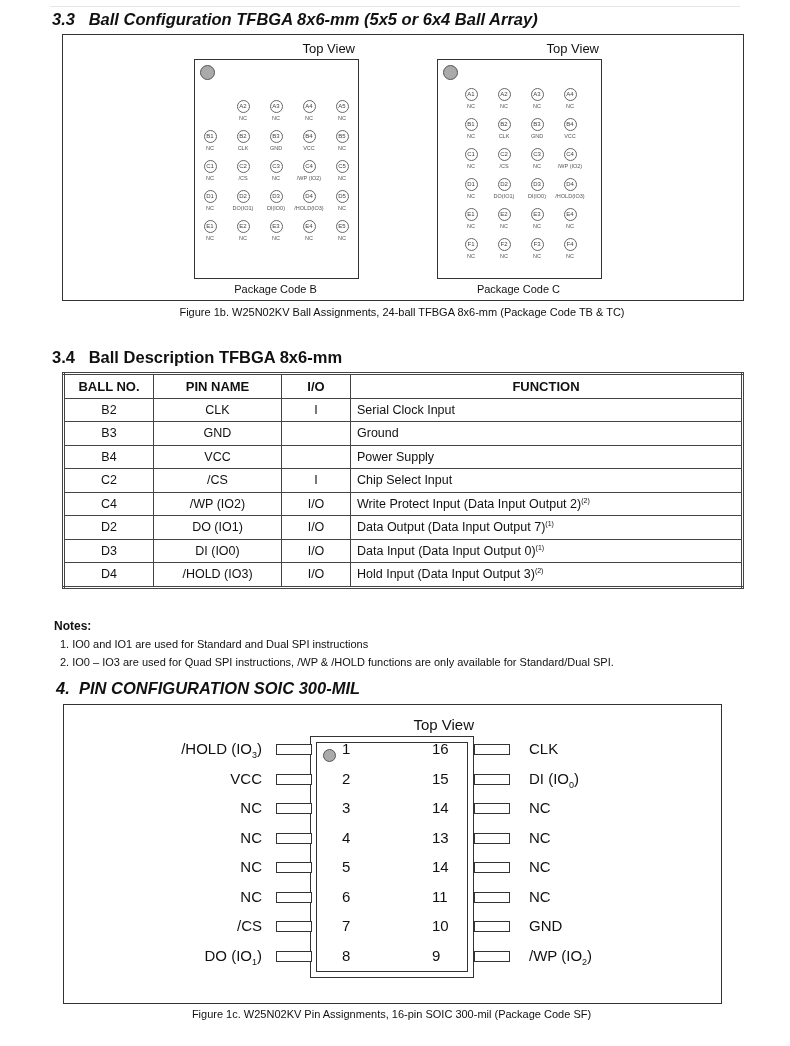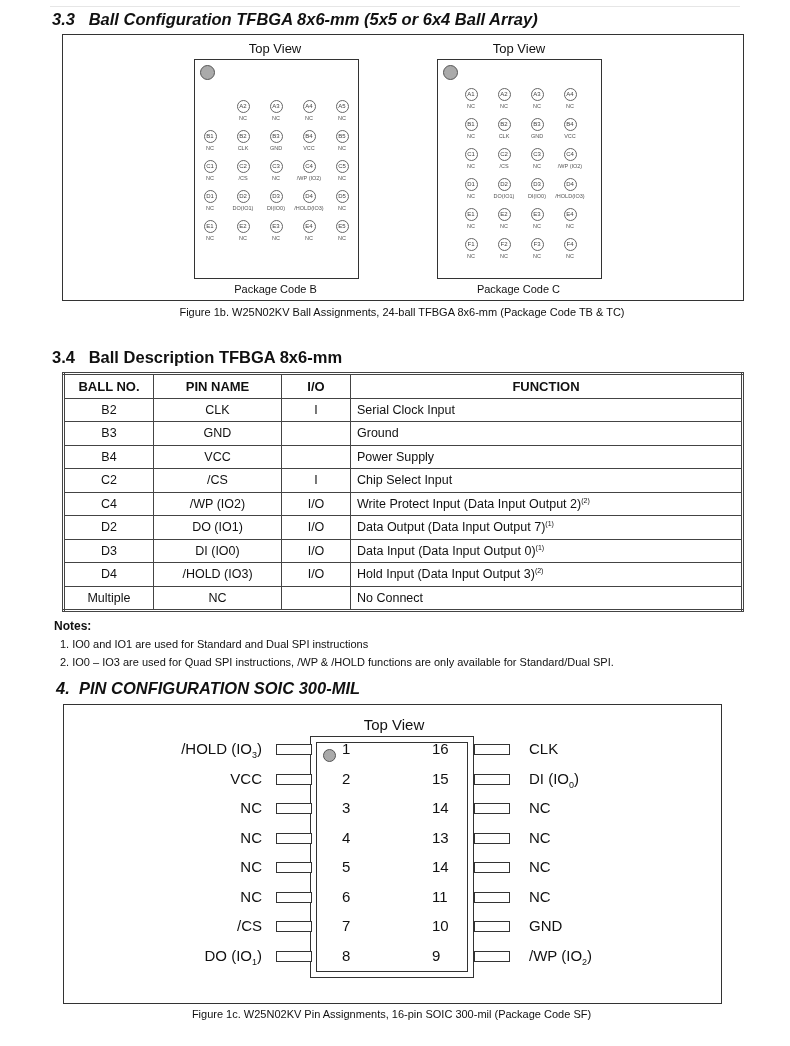--- a/index.html
+++ b/index.html
@@ -1,21 +1,21 @@
 <!DOCTYPE html>
 <html><head>
 <meta charset="utf-8">
 <style>
   html,body{margin:0;padding:0;background:#fff;}
   body{width:790px;height:1046px;position:relative;font-family:"Liberation Sans",sans-serif;color:#111;overflow:hidden;}
   .abs{position:absolute;}
   .topline{left:50px;top:6px;width:690px;height:1px;background:#e6e6e6;}
   h2{margin:0;font-weight:bold;font-size:16.5px;color:#111;white-space:pre;}
   .fig-box{border:1px solid #333;background:#fff;}
-  .topview{font-size:13px;text-align:center;}
+  .topview{font-size:13px;text-align:right;}
   .pkg{border:1.5px solid #333;background:#fff;}
   .pin1dot{width:13px;height:13px;border-radius:50%;background:#aaa;border:1.5px solid #555;}
   .ball{position:absolute;width:40px;text-align:center;}
   .ball .c{display:block;margin:0 auto;width:11px;height:11px;border-radius:50%;border:1px solid #666;font-size:6px;line-height:11px;color:#444;}
   .ball .n{display:block;font-size:5.5px;color:#555;margin-top:2px;white-space:nowrap;}
   .pkgcode{font-size:11px;text-align:center;}
   .caption{font-size:11px;text-align:center;}
   table.desc{border-collapse:collapse;border:3px double #444;font-size:12.5px;}
   table.desc th,table.desc td{border:1px solid #444;height:22.5px;padding:0 6px;}
   table.desc th{font-weight:bold;font-size:13px;text-align:center;}
@@ -295,26 +295,20 @@
         <td class="ctr"><span>D3</span></td>
         <td class="ctr"><span>DI (IO0)</span></td>
         <td class="ctr"><span>I/O</span></td>
         <td class="fn"><span>Data Input (Data Input Output 0)</span><sup>(1)</sup></td>
       </tr>
       <tr>
         <td class="ctr"><span>D4</span></td>
         <td class="ctr"><span>/HOLD (IO3)</span></td>
         <td class="ctr"><span>I/O</span></td>
         <td class="fn"><span>Hold Input (Data Input Output 3)</span><sup>(2)</sup></td>
-      </tr>
-      <tr>
-        <td class="ctr"><span>Multiple</span></td>
-        <td class="ctr"><span>NC</span></td>
-        <td class="ctr"><span></span></td>
-        <td class="fn"><span>No Connect</span></td>
       </tr>
     </tbody>
 </table>
 
 <div class="abs notes-title" style="left:54px;top:619px;">Notes:</div>
 <div class="abs note" style="left:60px;top:638px;text-align:center;">1. IO0 and IO1 are used for Standard and Dual SPI instructions</div>
 <div class="abs note" style="left:60px;top:656px;">2. IO0 – IO3 are used for Quad SPI instructions, /WP &amp; /HOLD functions are only available for Standard/Dual SPI.</div>
 
 <h2 class="abs" style="left:56px;top:679px;font-style:italic;">4.  PIN CONFIGURATION SOIC 300-MIL</h2>
 

